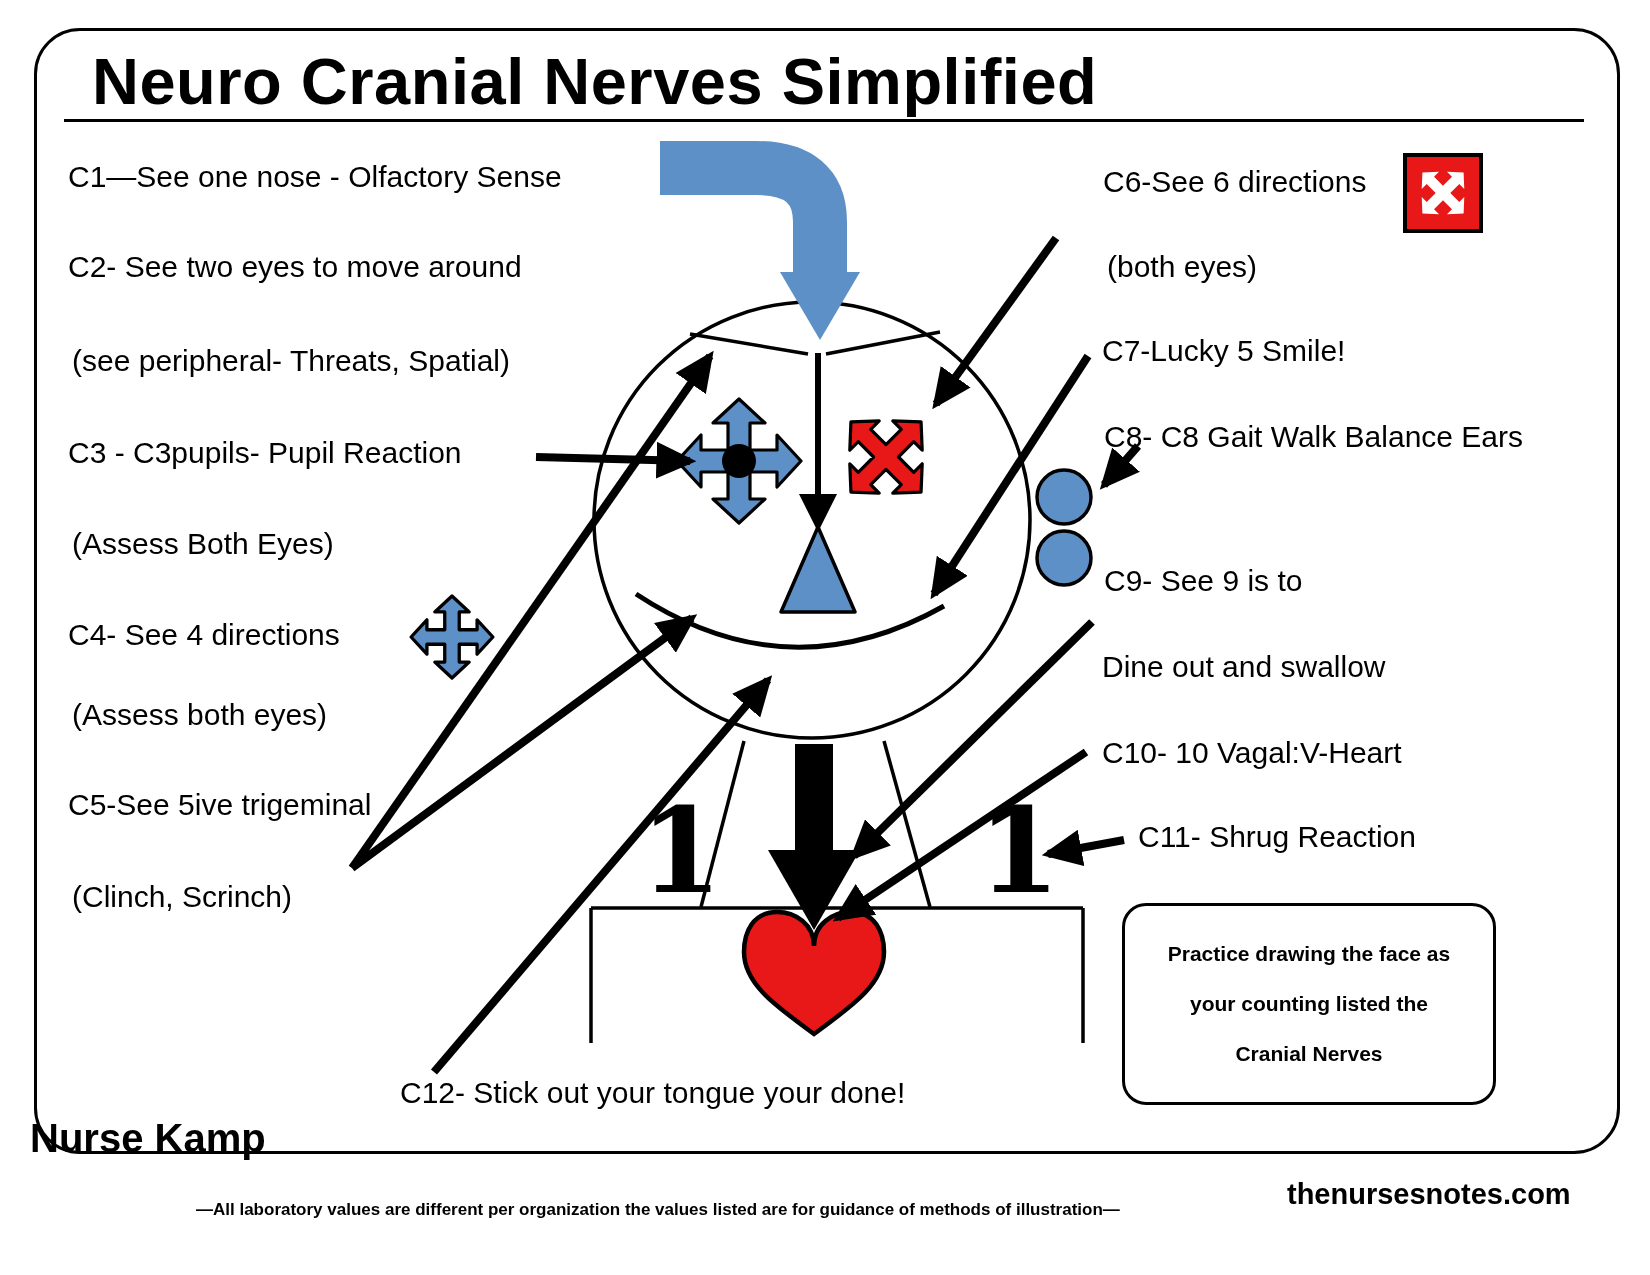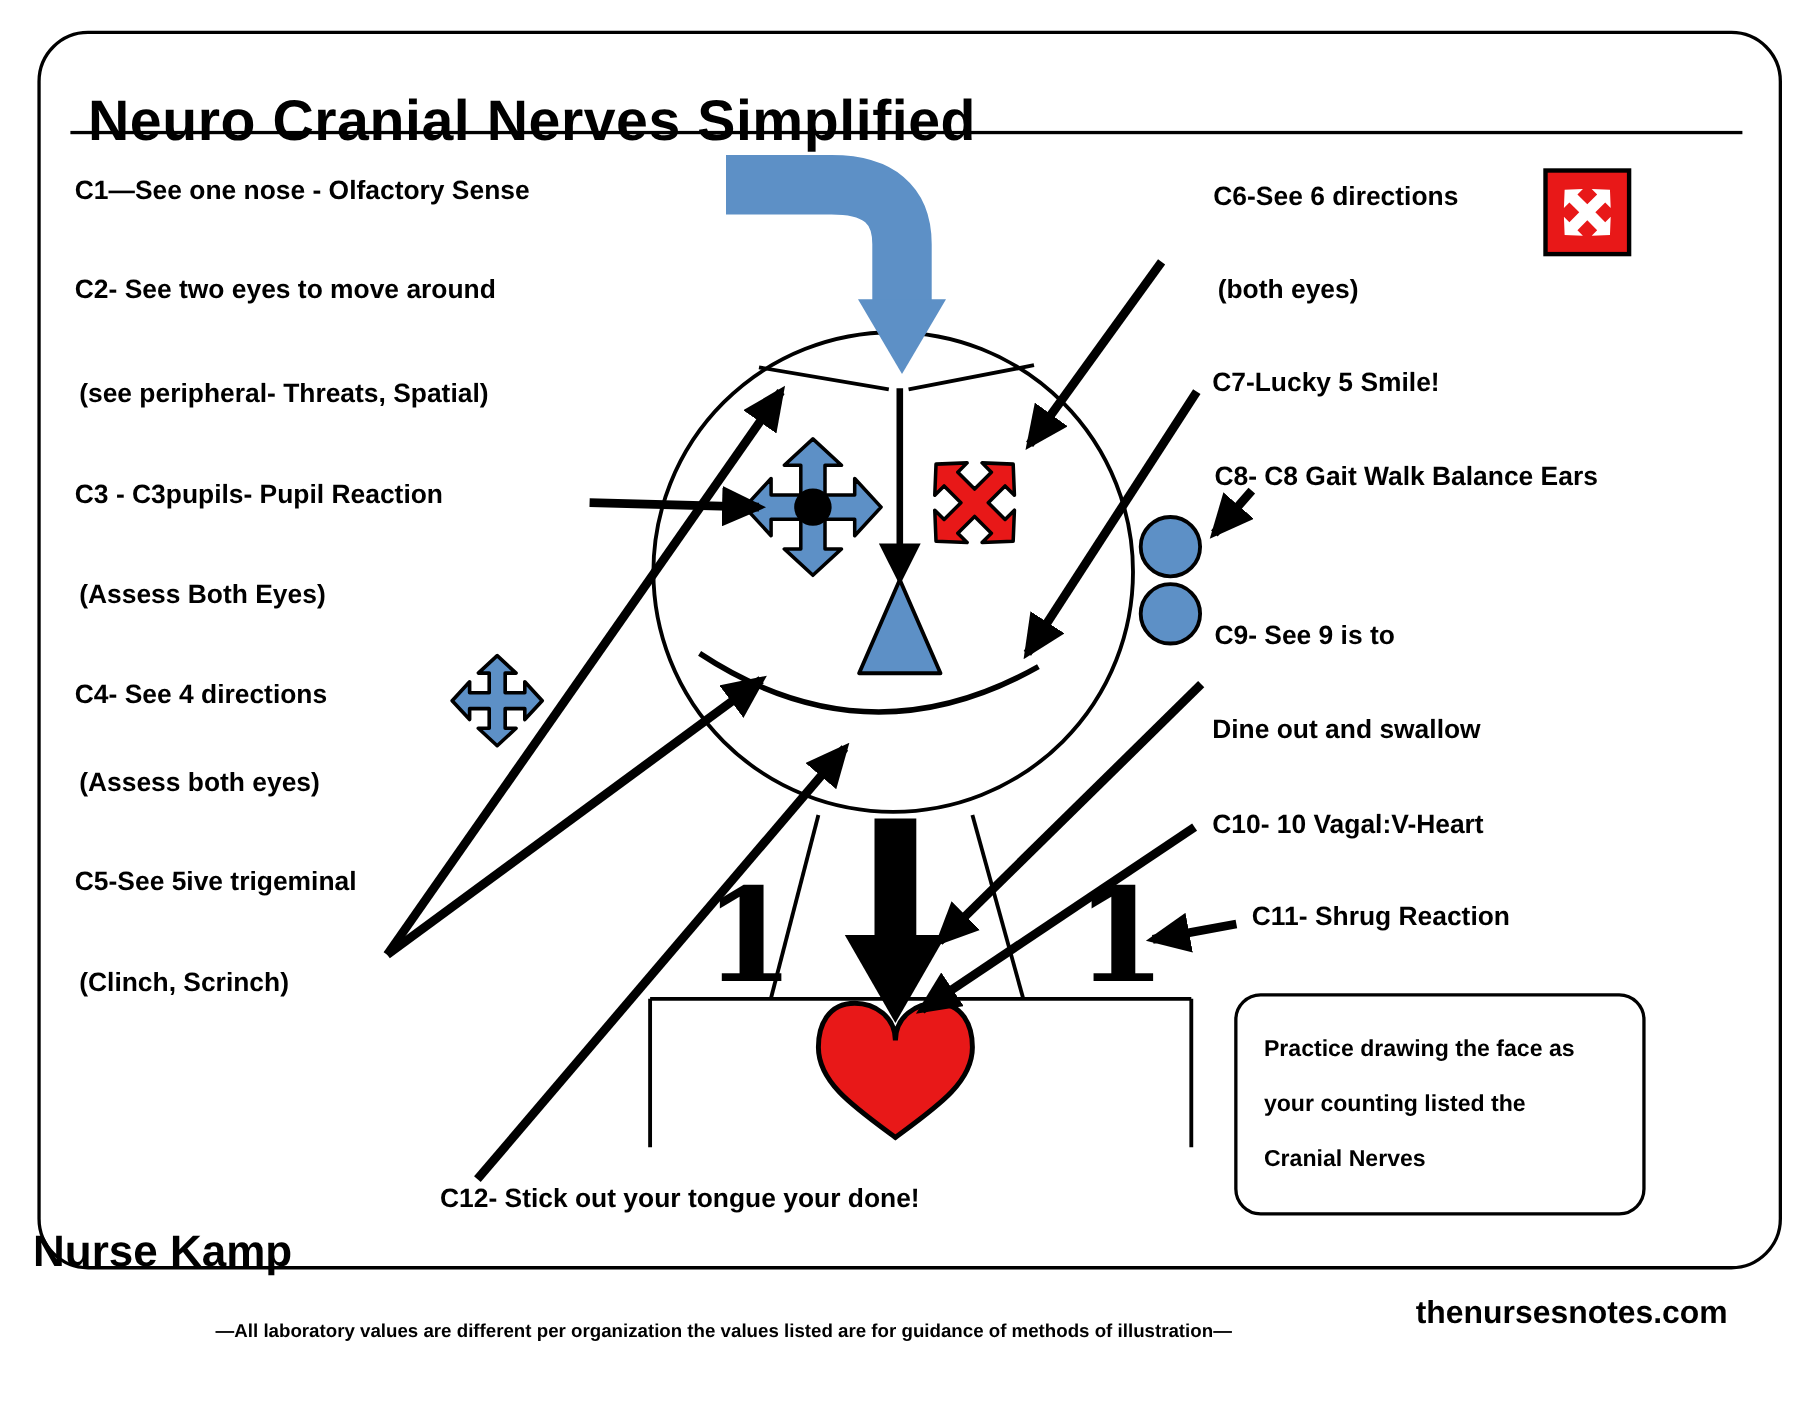--- a/index.html
+++ b/index.html
@@ -6,39 +6,40 @@
   body{
     width:1650px;height:1275px;position:relative;overflow:hidden;
     background:#ffffff;color:#000;
     font-family:"Liberation Sans",sans-serif;
   }
   .frame{
     position:absolute;left:34px;top:28px;width:1580px;height:1120px;
     border:3px solid #000;border-radius:46px;
   }
   .title{
-    position:absolute;left:80px;top:44px;
-    font-size:52px;font-weight:bold;letter-spacing:0.5px;white-space:nowrap;margin-top:36px;
+    position:absolute;left:92px;top:44px;
+    font-size:65px;font-weight:bold;letter-spacing:0.5px;white-space:nowrap;
   }
   .title-rule{position:absolute;left:64px;top:119px;width:1520px;height:3px;background:#000;}
   .lbl{
-    position:absolute;font-size:24px;font-weight:bold;
+    position:absolute;font-size:30px;font-weight:normal;
     white-space:nowrap;line-height:1.15;
   }
   .fig-svg{position:absolute;left:0;top:0;width:1650px;height:1275px;pointer-events:none;}
   .icon-svg{position:absolute;}
   .numeral{
     position:absolute;width:74px;text-align:center;line-height:1;
     font-family:"DejaVu Serif",serif;font-weight:bold;font-size:118px;
   }
   .practice-box{
     position:absolute;left:1122px;top:903px;width:374px;height:202px;
     border:3px solid #000;border-radius:24px;box-sizing:border-box;
     display:flex;flex-direction:column;justify-content:space-evenly;
     padding:10px 24px;
+    text-align:center;
   }
   .practice-box div{font-size:21px;font-weight:bold;white-space:nowrap;}
   .footer-author{position:absolute;left:30px;top:1116px;font-size:40px;font-weight:bold;white-space:nowrap;}
   .footer-disclaimer{position:absolute;left:196px;top:1188px;font-size:17px;font-weight:bold;white-space:nowrap;margin-top:12px;}
   .footer-site{position:absolute;left:1287px;top:1178px;font-size:29px;font-weight:bold;white-space:nowrap;}
 </style>
 </head>
 <body>
 
 <div class="frame"></div>

